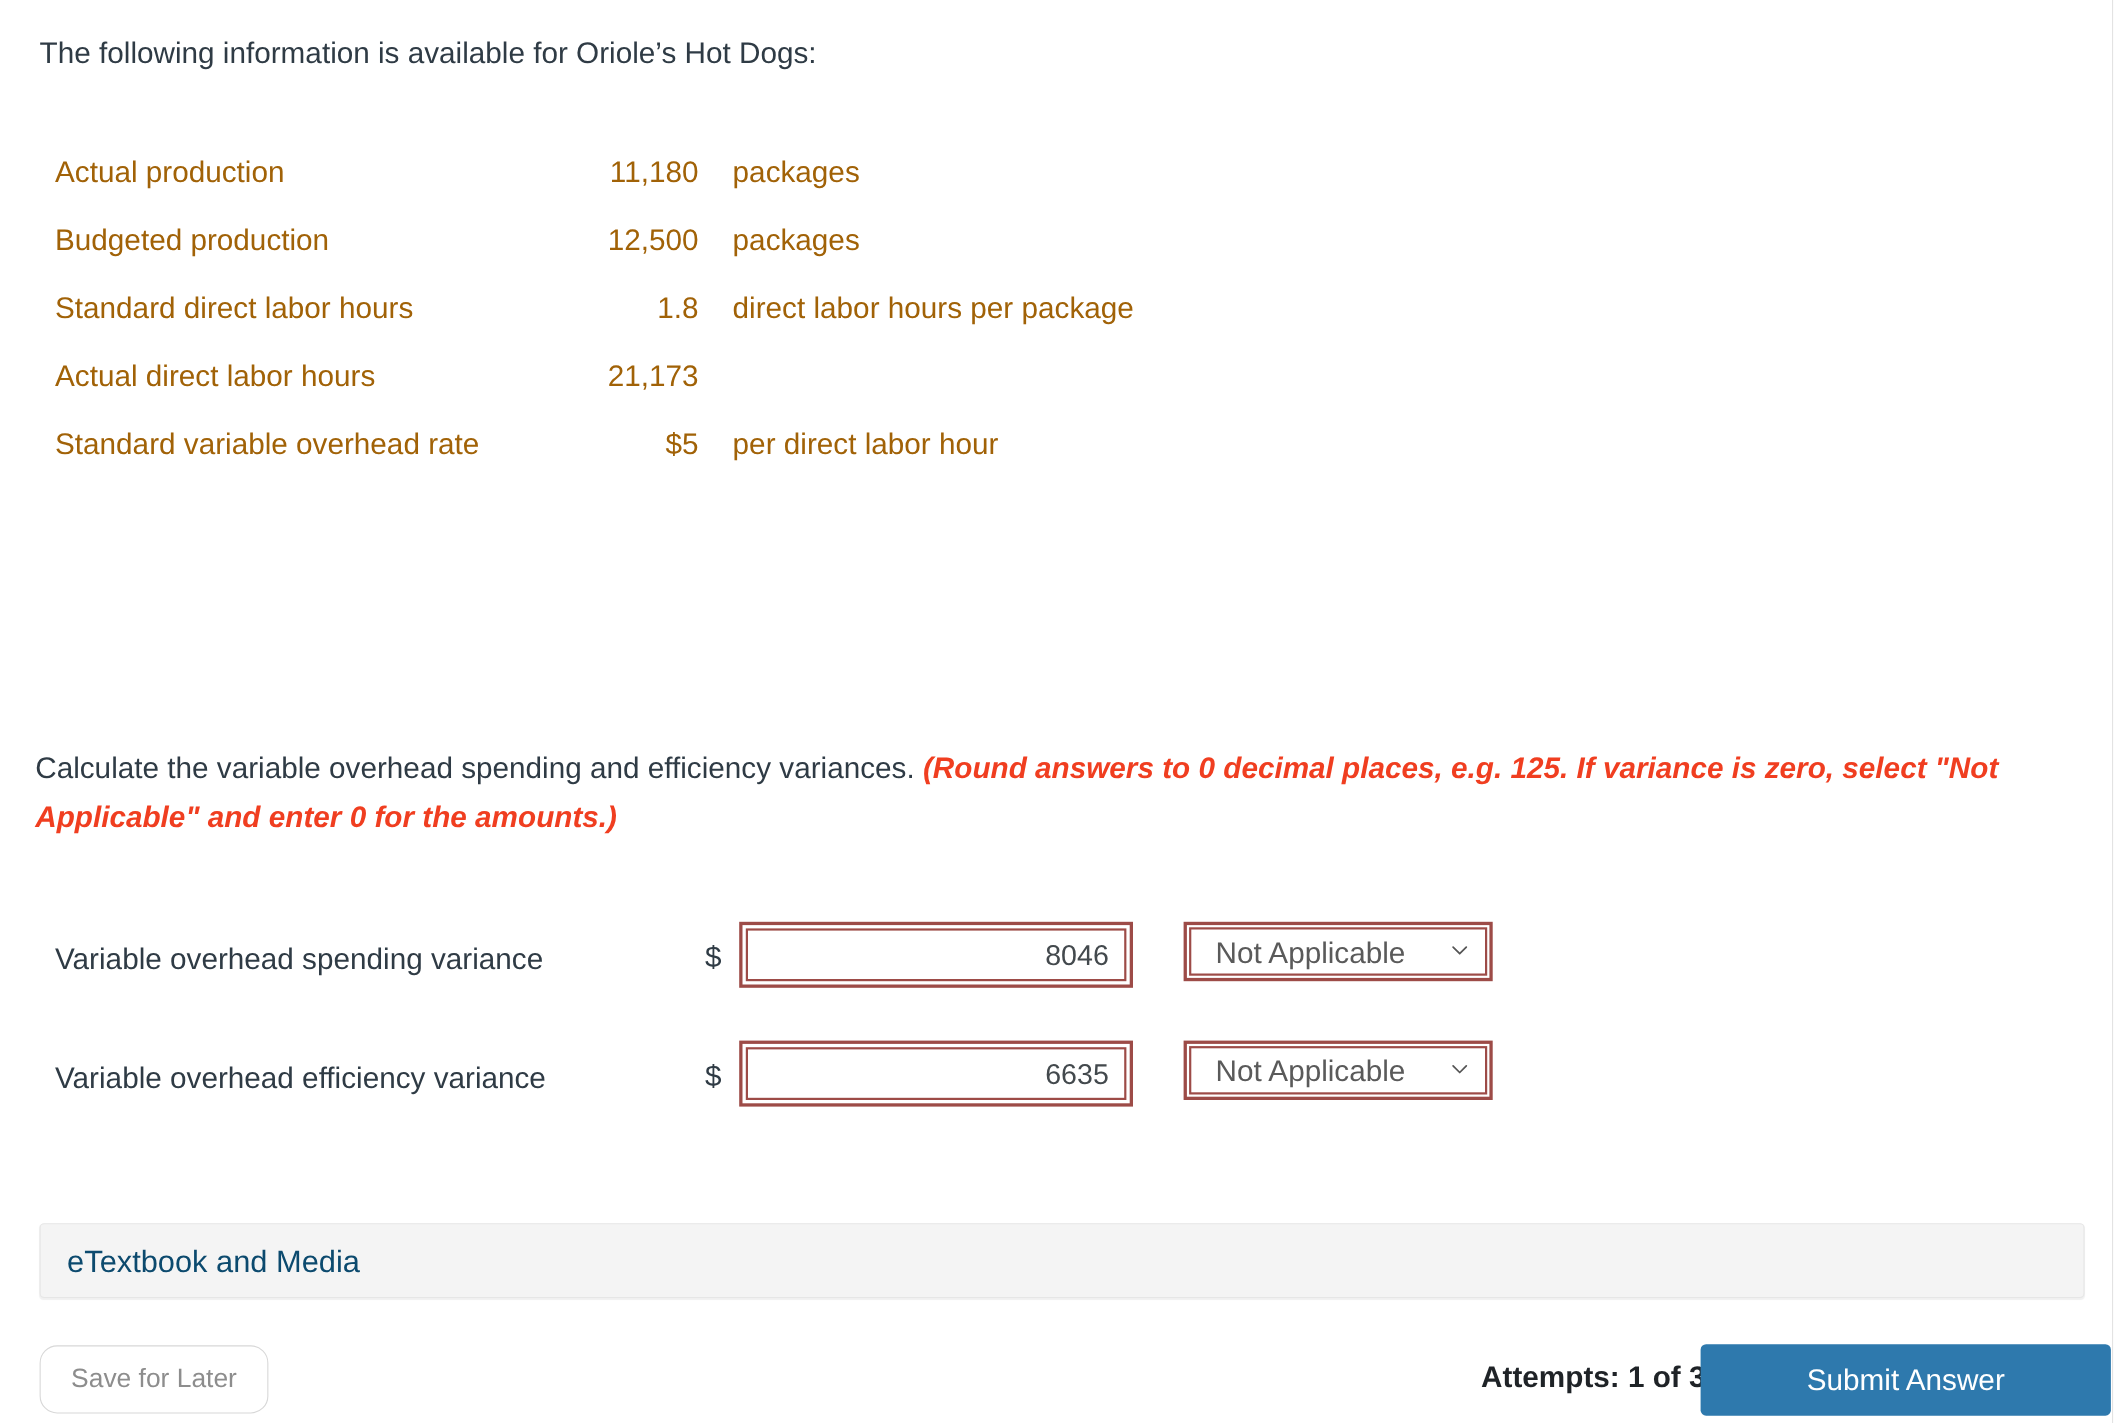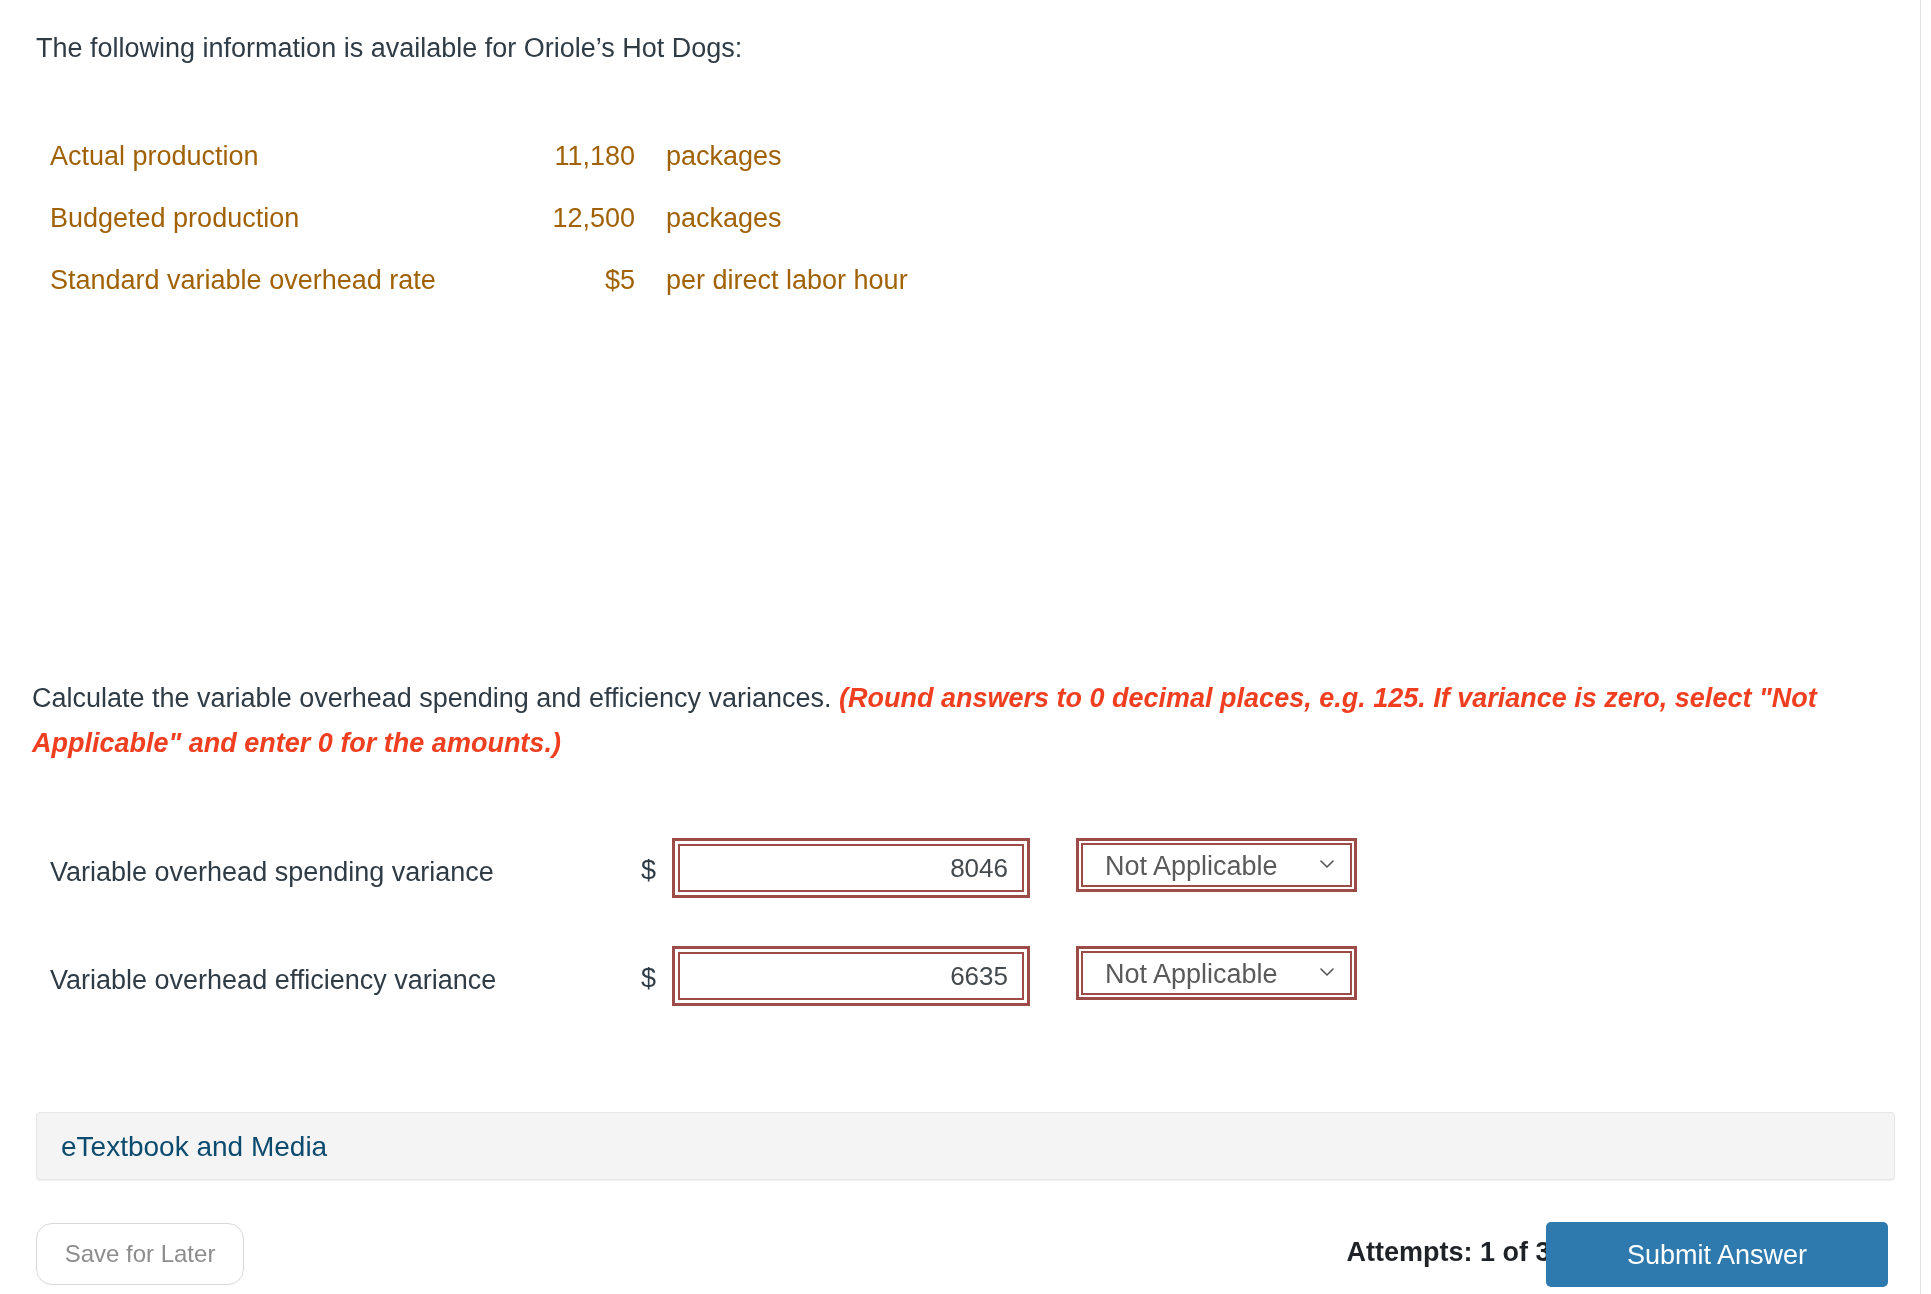--- a/index.html
+++ b/index.html
@@ -228,21 +228,21 @@
     font-size: 27px;
     line-height: 34px;
     font-weight: bold;
     color: #1f2327;
     white-space: nowrap;
   }
   .submit-btn {
     position: absolute;
     left: 1546px;
     top: 1222px;
-    width: 342px;
+    width: 373px;
     height: 65px;
     box-sizing: border-box;
     background: #2e79ad;
     border: 0;
     border-radius: 5px;
     color: #ffffff;
     font-family: "Liberation Sans", sans-serif;
     font-size: 27px;
     line-height: 30px;
     cursor: pointer;
@@ -262,20 +262,30 @@
     <tbody>
       <tr>
         <td class="c-label">Actual production</td>
         <td class="c-value">11,180</td>
         <td class="c-unit">packages</td>
       </tr>
       <tr>
         <td class="c-label">Budgeted production</td>
         <td class="c-value">12,500</td>
         <td class="c-unit">packages</td>
+      </tr>
+      <tr>
+        <td class="c-label">Standard direct labor hours</td>
+        <td class="c-value">1.8</td>
+        <td class="c-unit">direct labor hours per package</td>
+      </tr>
+      <tr>
+        <td class="c-label">Actual direct labor hours</td>
+        <td class="c-value">21,173</td>
+        <td class="c-unit"></td>
       </tr>
       <tr>
         <td class="c-label">Standard variable overhead rate</td>
         <td class="c-value">$5</td>
         <td class="c-unit">per direct labor hour</td>
       </tr>
     </tbody>
   </table>
 
   <div class="prompt"><span>Calculate the variable overhead spending and efficiency variances. </span><span class="note">(Round answers to 0 decimal places, e.g. 125. If variance is zero, select "Not Applicable" and enter 0 for the amounts.)</span></div>

